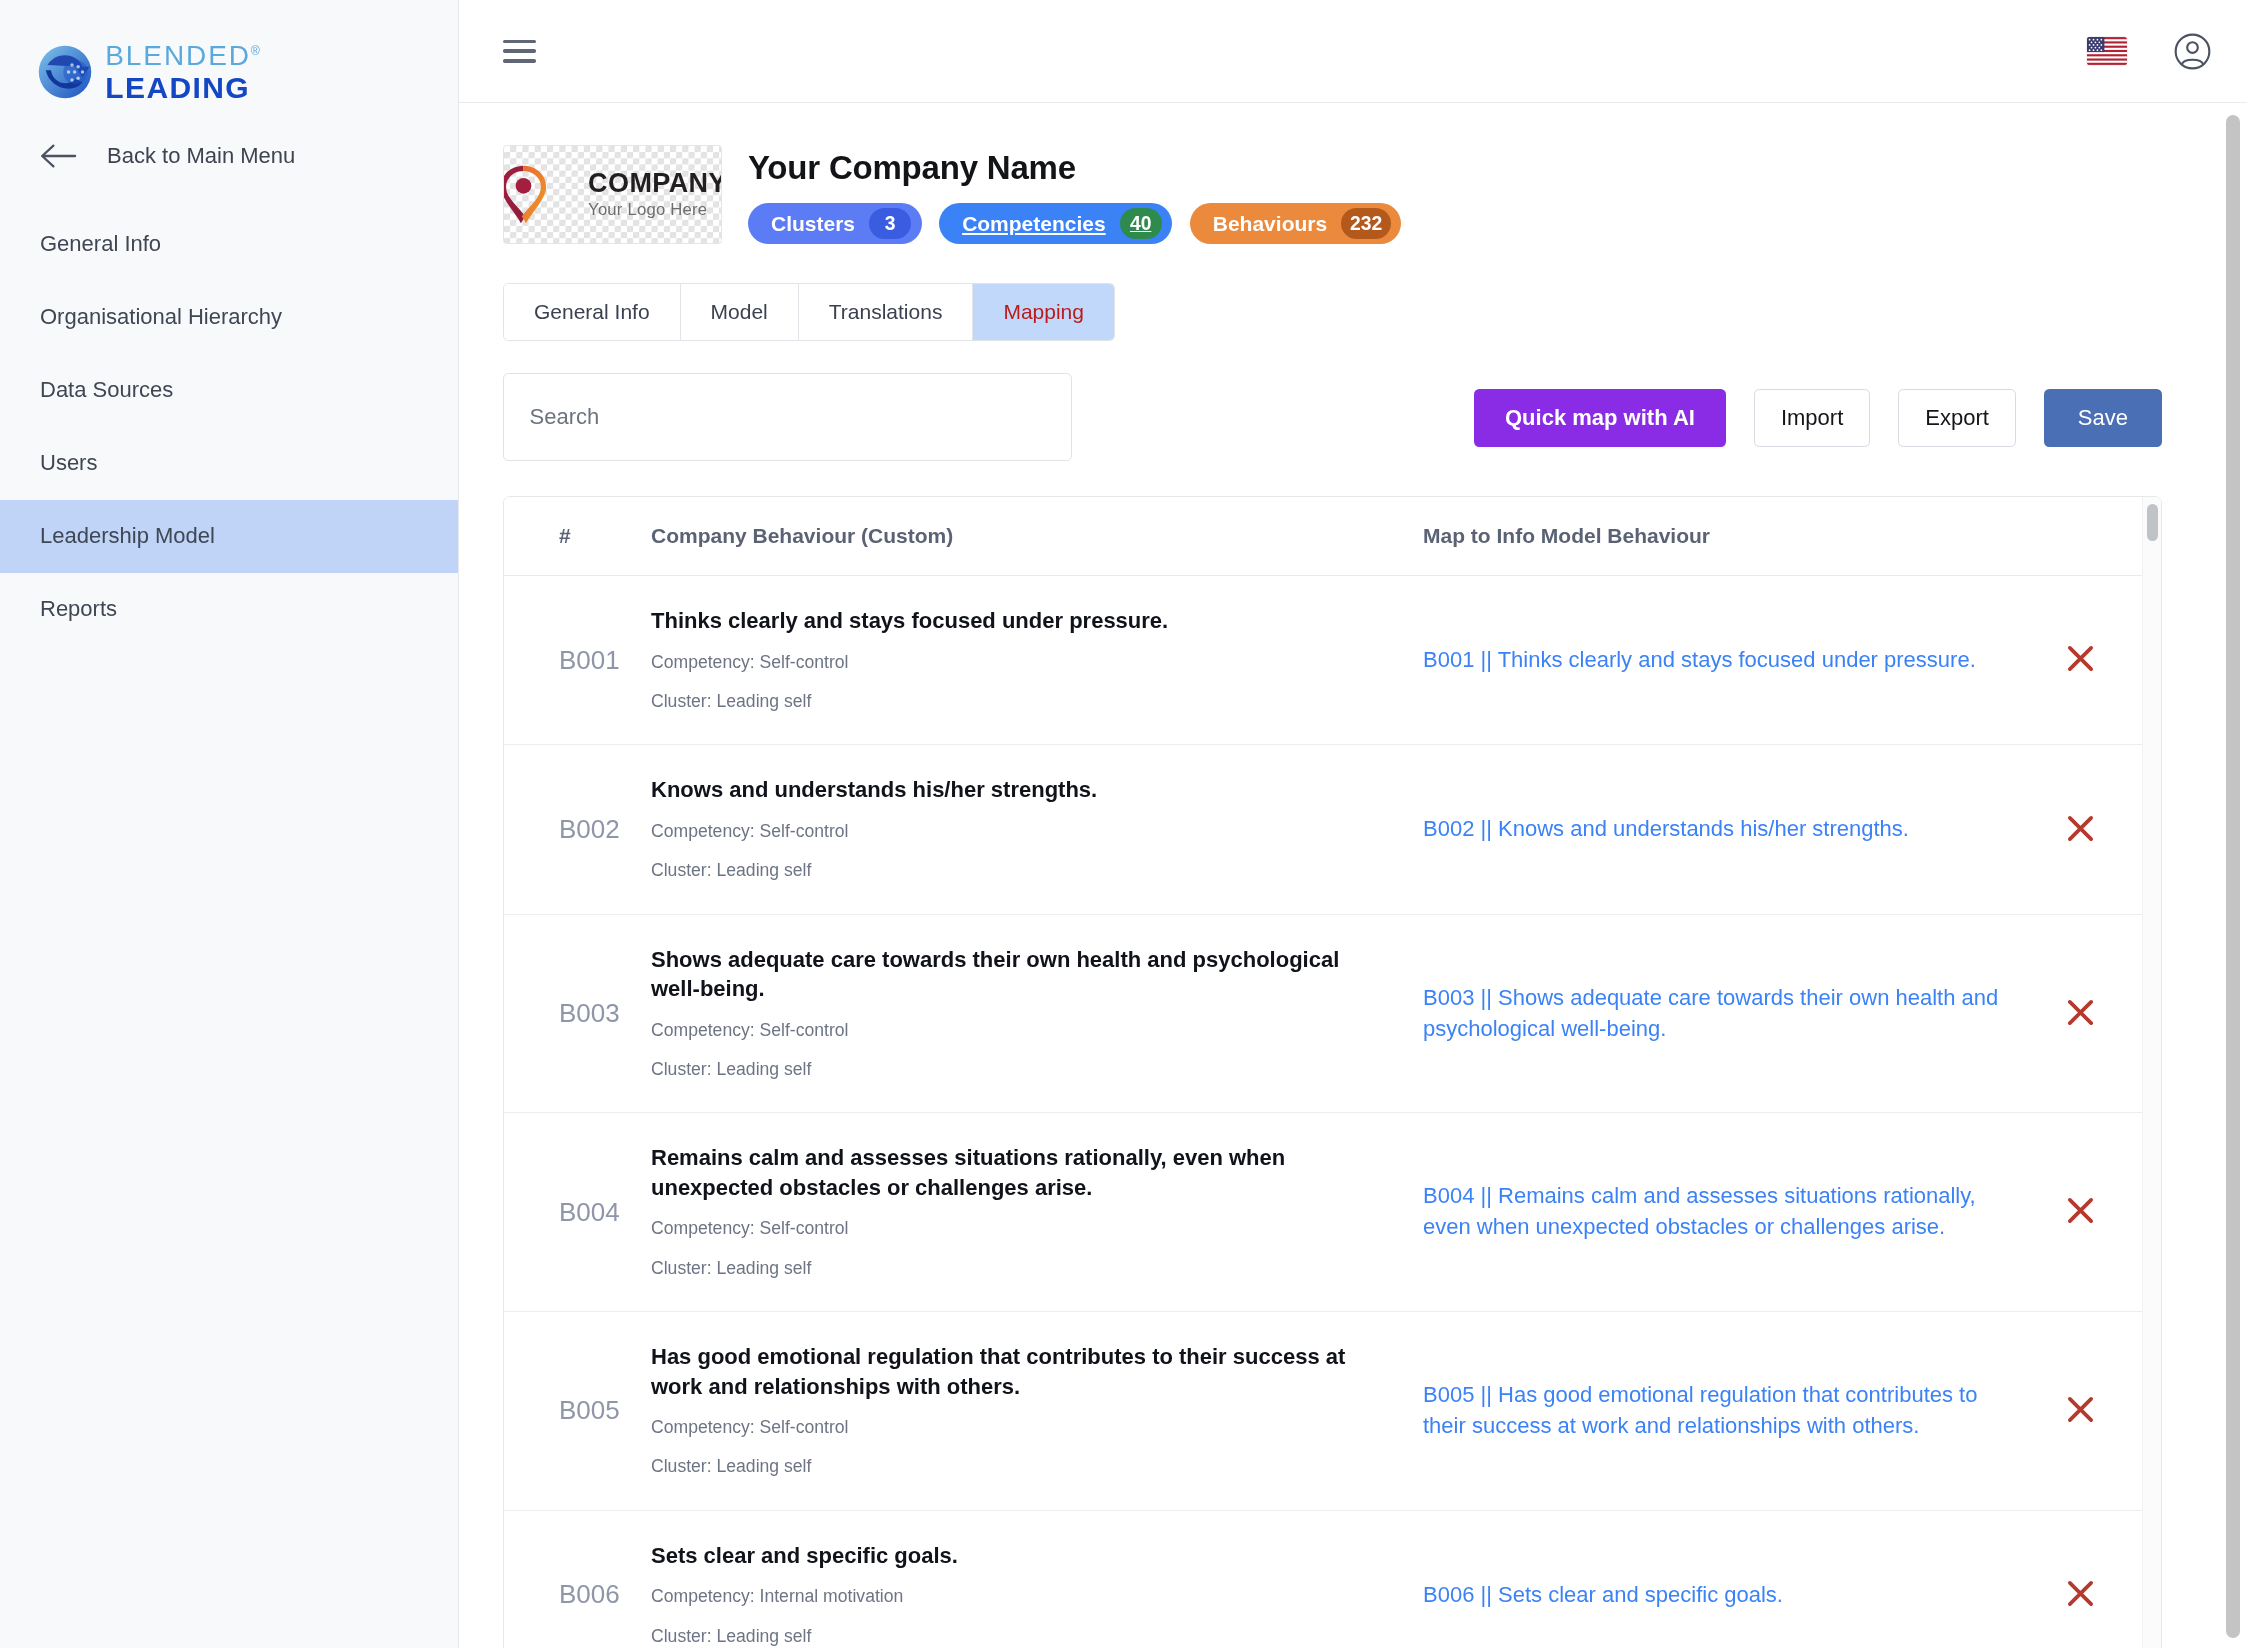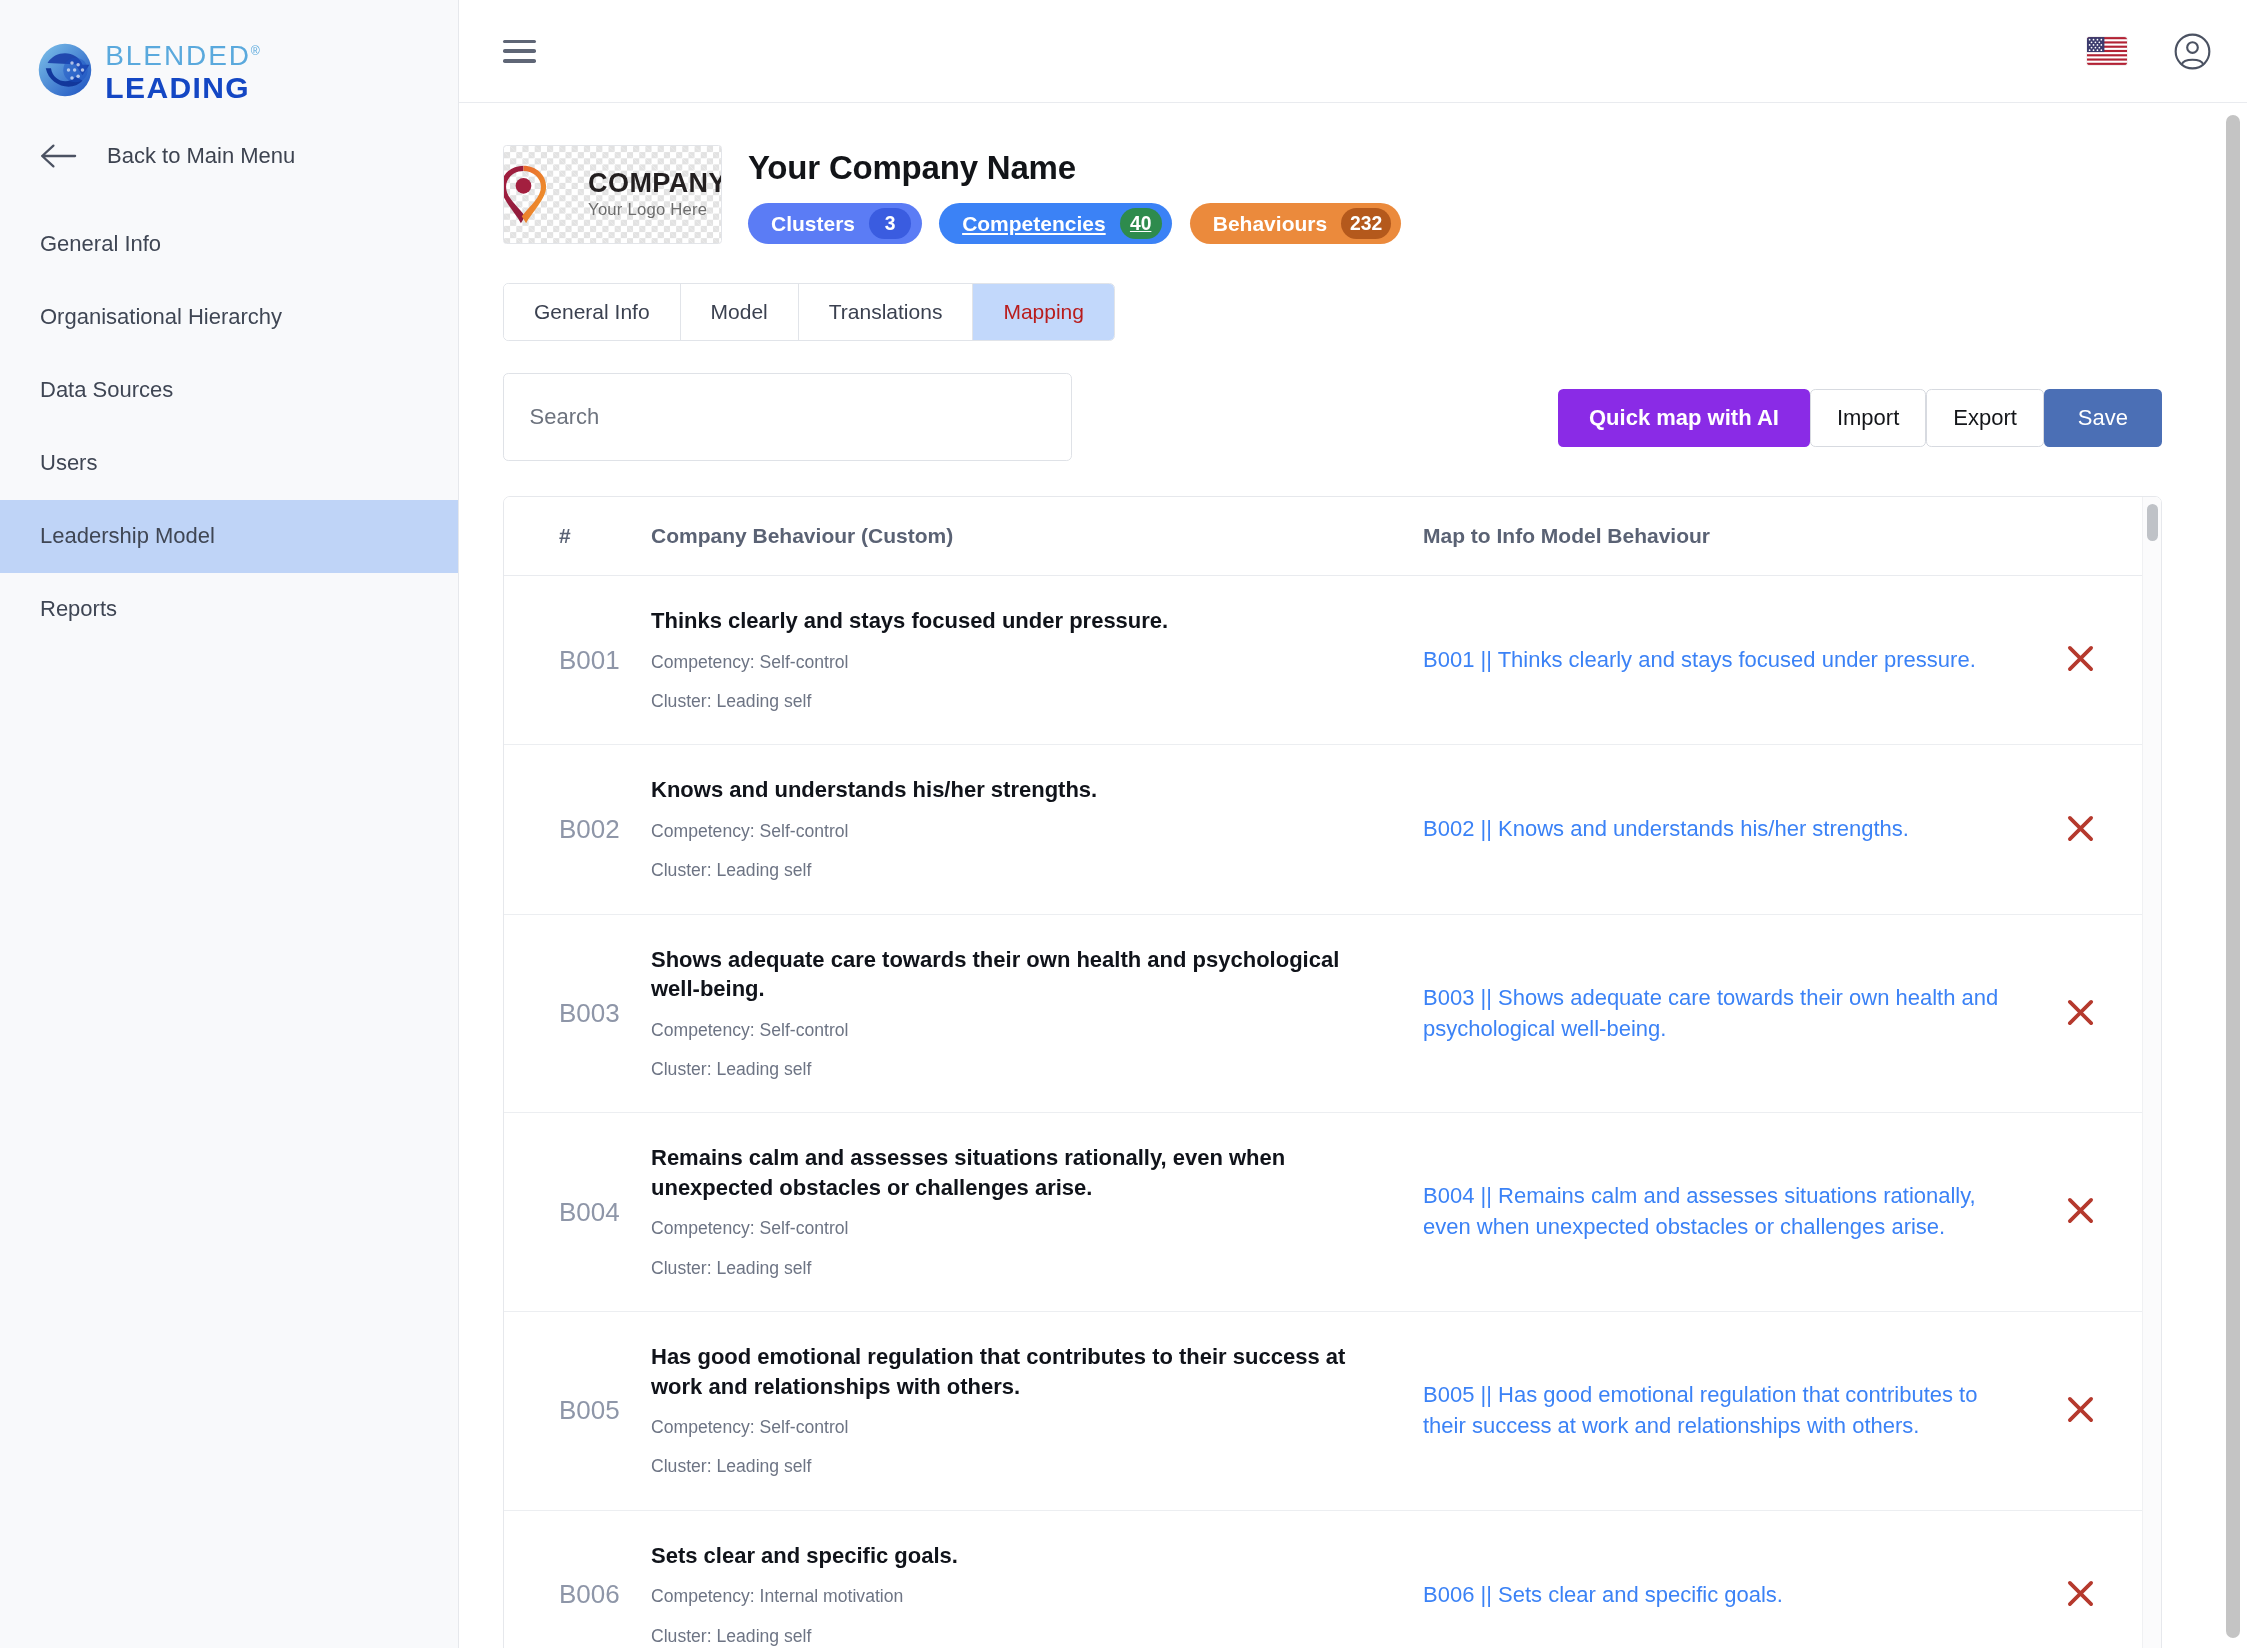--- a/index.html
+++ b/index.html
@@ -11,21 +11,21 @@
   }
   .app { display: flex; width: 2247px; height: 1649px; position: relative; }
 
   
   .sidebar {
     width: 459px; flex: 0 0 459px; height: 1649px;
     background: #f8f9fb;
     border-right: 0.9px solid #e6e8ec;
     position: relative;
   }
-  .brand { padding: 42px 0 0 37px; display: flex; align-items: flex-start; gap: 12.3px; }
+  .brand { padding: 42px 0 0 37px; display: flex; align-items: center; gap: 12.3px; }
   .brand-mark { width: 56px; height: 56px; position: relative; flex: 0 0 56px; }
   .brand-text { display: flex; flex-direction: column; line-height: 1; }
   .brand-line1 {
     font-size: 28px; letter-spacing: 1.9px; color: #5aa9dd; font-weight: 400;
     position: relative;
   }
   .brand-reg { font-size: 12.3px; vertical-align: super; }
   .brand-line2 {
     font-size: 30px; letter-spacing: 1.4px; color: #1447c4; font-weight: 800;
     margin-top: 2.6px;
@@ -125,21 +125,21 @@
   .search-box {
     width: 569px; height: 88px;
     border: 0.9px solid #dfe2e7; border-radius: 5.3px; background:#fff;
     display:flex; align-items:center; padding: 0 25.5px;
   }
   .search-box input {
     border:none; outline:none; width:100%; font-size: 22px;
     color:#1d2026; font-family:"Liberation Sans", sans-serif; background:transparent;
   }
   .search-box input::placeholder { color:#6d737e; }
-  .btn-row { display:flex; gap: 0; align-items:center; padding-top: 16px; }
+  .btn-row { display:flex; gap: 28px; align-items:center; padding-top: 16px; }
   .btn {
     height: 58px; border-radius: 5.3px; display:flex; align-items:center;
     justify-content:center; padding: 0 26px; font-size: 22px; cursor:pointer;
     border: 0.9px solid transparent; font-family:"Liberation Sans", sans-serif;
     white-space: nowrap;
   }
   .btn-ai { background:#8a2be6; color:#fff; font-weight: 700; padding: 0 30px; }
   .btn-ghost { background:#fff; color:#14161a; border-color:#d7dae0; }
   .btn-save { background:#4b6fb5; color:#ffffff; font-weight:400; padding: 0 33px; }
 

